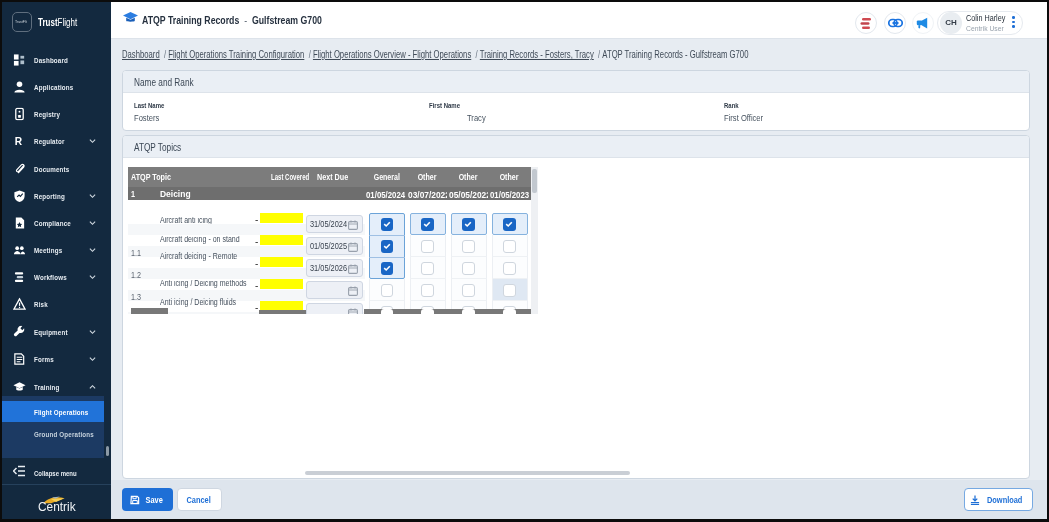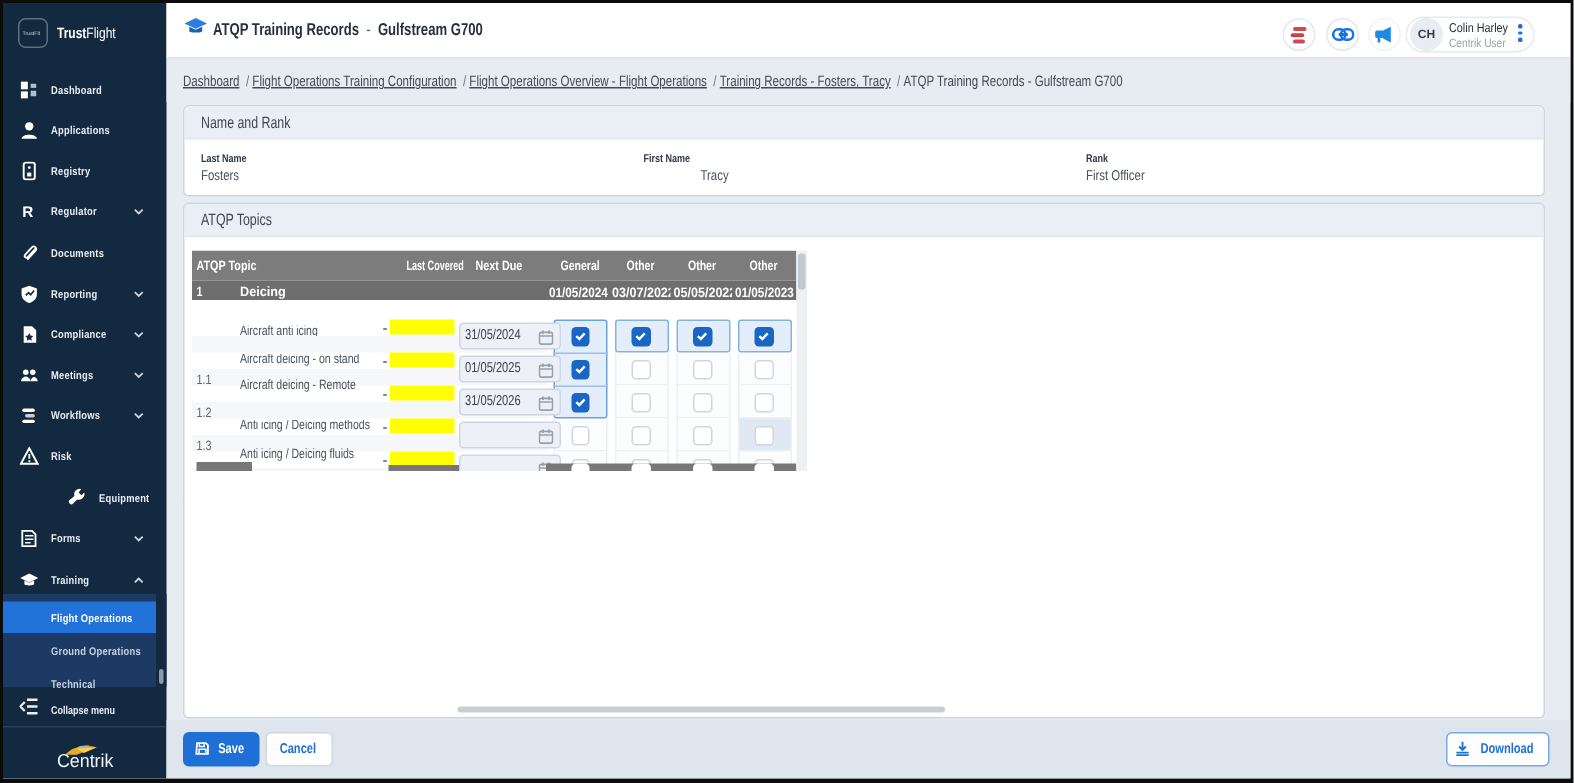--- a/index.html
+++ b/index.html
@@ -28,21 +28,21 @@
 .flabel { font-size:7.5px; font-weight:700; color:#2e3947; }
 .fval { font-size:9.5px; color:#46525f; }
 
 .th1 { position:absolute; font-size:9px; font-weight:700; color:#fff; white-space:nowrap;text-decoration:underline; }
 .thc { position:absolute; font-size:9px; font-weight:700; color:#fff; text-align:center; }
 .cellbox { position:absolute; border:1px solid #85b2de; background:#e4eefa; border-radius:2px; }
 .cb { position:absolute; width:12.5px; height:12.5px; border-radius:3px; }
 .cb.on { background:#1966c5; }
 .cb.off { background:#fff; border:1px solid #cfd6de; }
 .cb.on svg { position:absolute; left:2.2px; top:2.2px; }
-.datebox { position:absolute; left:178px; width:68px; height:17.5px; background:#edf0f6; border:1px solid #cfd6e2; border-radius:3px; font-size:9.5px; color:#39424e; line-height:16px; padding-left:3px; }
+.datebox { position:absolute; left:178px; width:57px; height:17.5px; background:#edf0f6; border:1px solid #cfd6e2; border-radius:3px; font-size:9.5px; color:#39424e; line-height:16px; padding-left:3px; }
 .num { position:absolute; left:3px; font-size:9px; color:#5b6470;margin-top:33px; }
 .topic { position:absolute; left:32px; width:120px; overflow:hidden; font-size:9px; color:#46515e; white-space:nowrap; }
 .band { position:absolute; left:0; width:237px; height:11px; background:#f5f7f9; }
 .ccell { position:absolute; background:#fcfdfe; border-left:1px solid #eceff3; border-right:1px solid #eceff3; border-bottom:1px solid #eef1f4; }
 .yl { position:absolute; left:132px; width:43px; height:10px; background:#ffff00; }
 </style>
 </head>
 <body>
 <div id="page">
 
@@ -141,21 +141,21 @@
   </div>
         <div class="sb-item" style="top:288.85px;">
     <svg class="sb-ico" viewBox="0 0 14 14">
             <path d="M7 1.5 L13 12.5 H1 Z" fill="none" stroke="#fff" stroke-width="1.4"></path>
             <rect x="6.4" y="5.5" width="1.3" height="3.5" fill="#fff"></rect>
             <rect x="6.4" y="10" width="1.3" height="1.4" fill="#fff"></rect>
           </svg>
     <span class="sb-txt">Risk</span>
 
   </div>
-        <div class="sb-item" style="top:316px;margin-left:32px;">
+        <div class="sb-item" style="top:316px;">
     <svg class="sb-ico" viewBox="0 0 14 14">
             <path d="M12 3 a4 4 0 0 1 -5 5 L4 11 a1.6 1.6 0 0 1 -2.5 -2.5 L5 5.5 a4 4 0 0 1 5 -5 L8 3 l2 2 Z" fill="#fff"></path>
           </svg>
     <span class="sb-txt">Equipment</span>
     <svg class="sb-chev" viewBox="0 0 8 8">
             <path d="M1 2.5 L4 5.5 L7 2.5" stroke="#cfd8e0" stroke-width="1.3" fill="none"></path>
           </svg>
   </div>
         <div class="sb-item" style="top:343.15px;">
     <svg class="sb-ico" viewBox="0 0 14 14">
@@ -178,23 +178,20 @@
           </svg>
   </div>
       </div>
 
   <div class="abs" id="submenu" style="left:0; top:394px; width:102px; height:62px; background:#1c3a63;">
     <div class="sub-item" style="top:5px; height:21px; background:#2173d9; width:102px;">
           <span class="sub-txt" style="color:#fff;">Flight Operations</span>
         </div>
     <div class="sub-item" style="top:27px;">
           <span class="sub-txt">Ground Operations</span>
-        </div>
-    <div class="sub-item" style="top:49px;">
-          <span class="sub-txt">Technical</span>
         </div>
   </div>
   <div class="abs" style="left:102px; top:394px; width:7px; height:62px; background:#13293f;"></div>
   <div class="abs" style="left:103.5px; top:444px; width:3px; height:10px; background:#8b99a6; border-radius:2px;"></div>
 
   <div class="abs" style="left:0; top:455px; width:109px; height:28px;">
     <svg class="abs" style="left:11px; top:8px;" width="13" height="12" viewBox="0 0 13 12">
       <path d="M5 1.5 H12 M5 6 H12 M5 10.5 H12" stroke="#e9eef3" stroke-width="1.7"></path>
       <path d="M3.5 3 L0.5 6 L3.5 9" stroke="#e9eef3" stroke-width="1.5" fill="none"></path>
     </svg>

